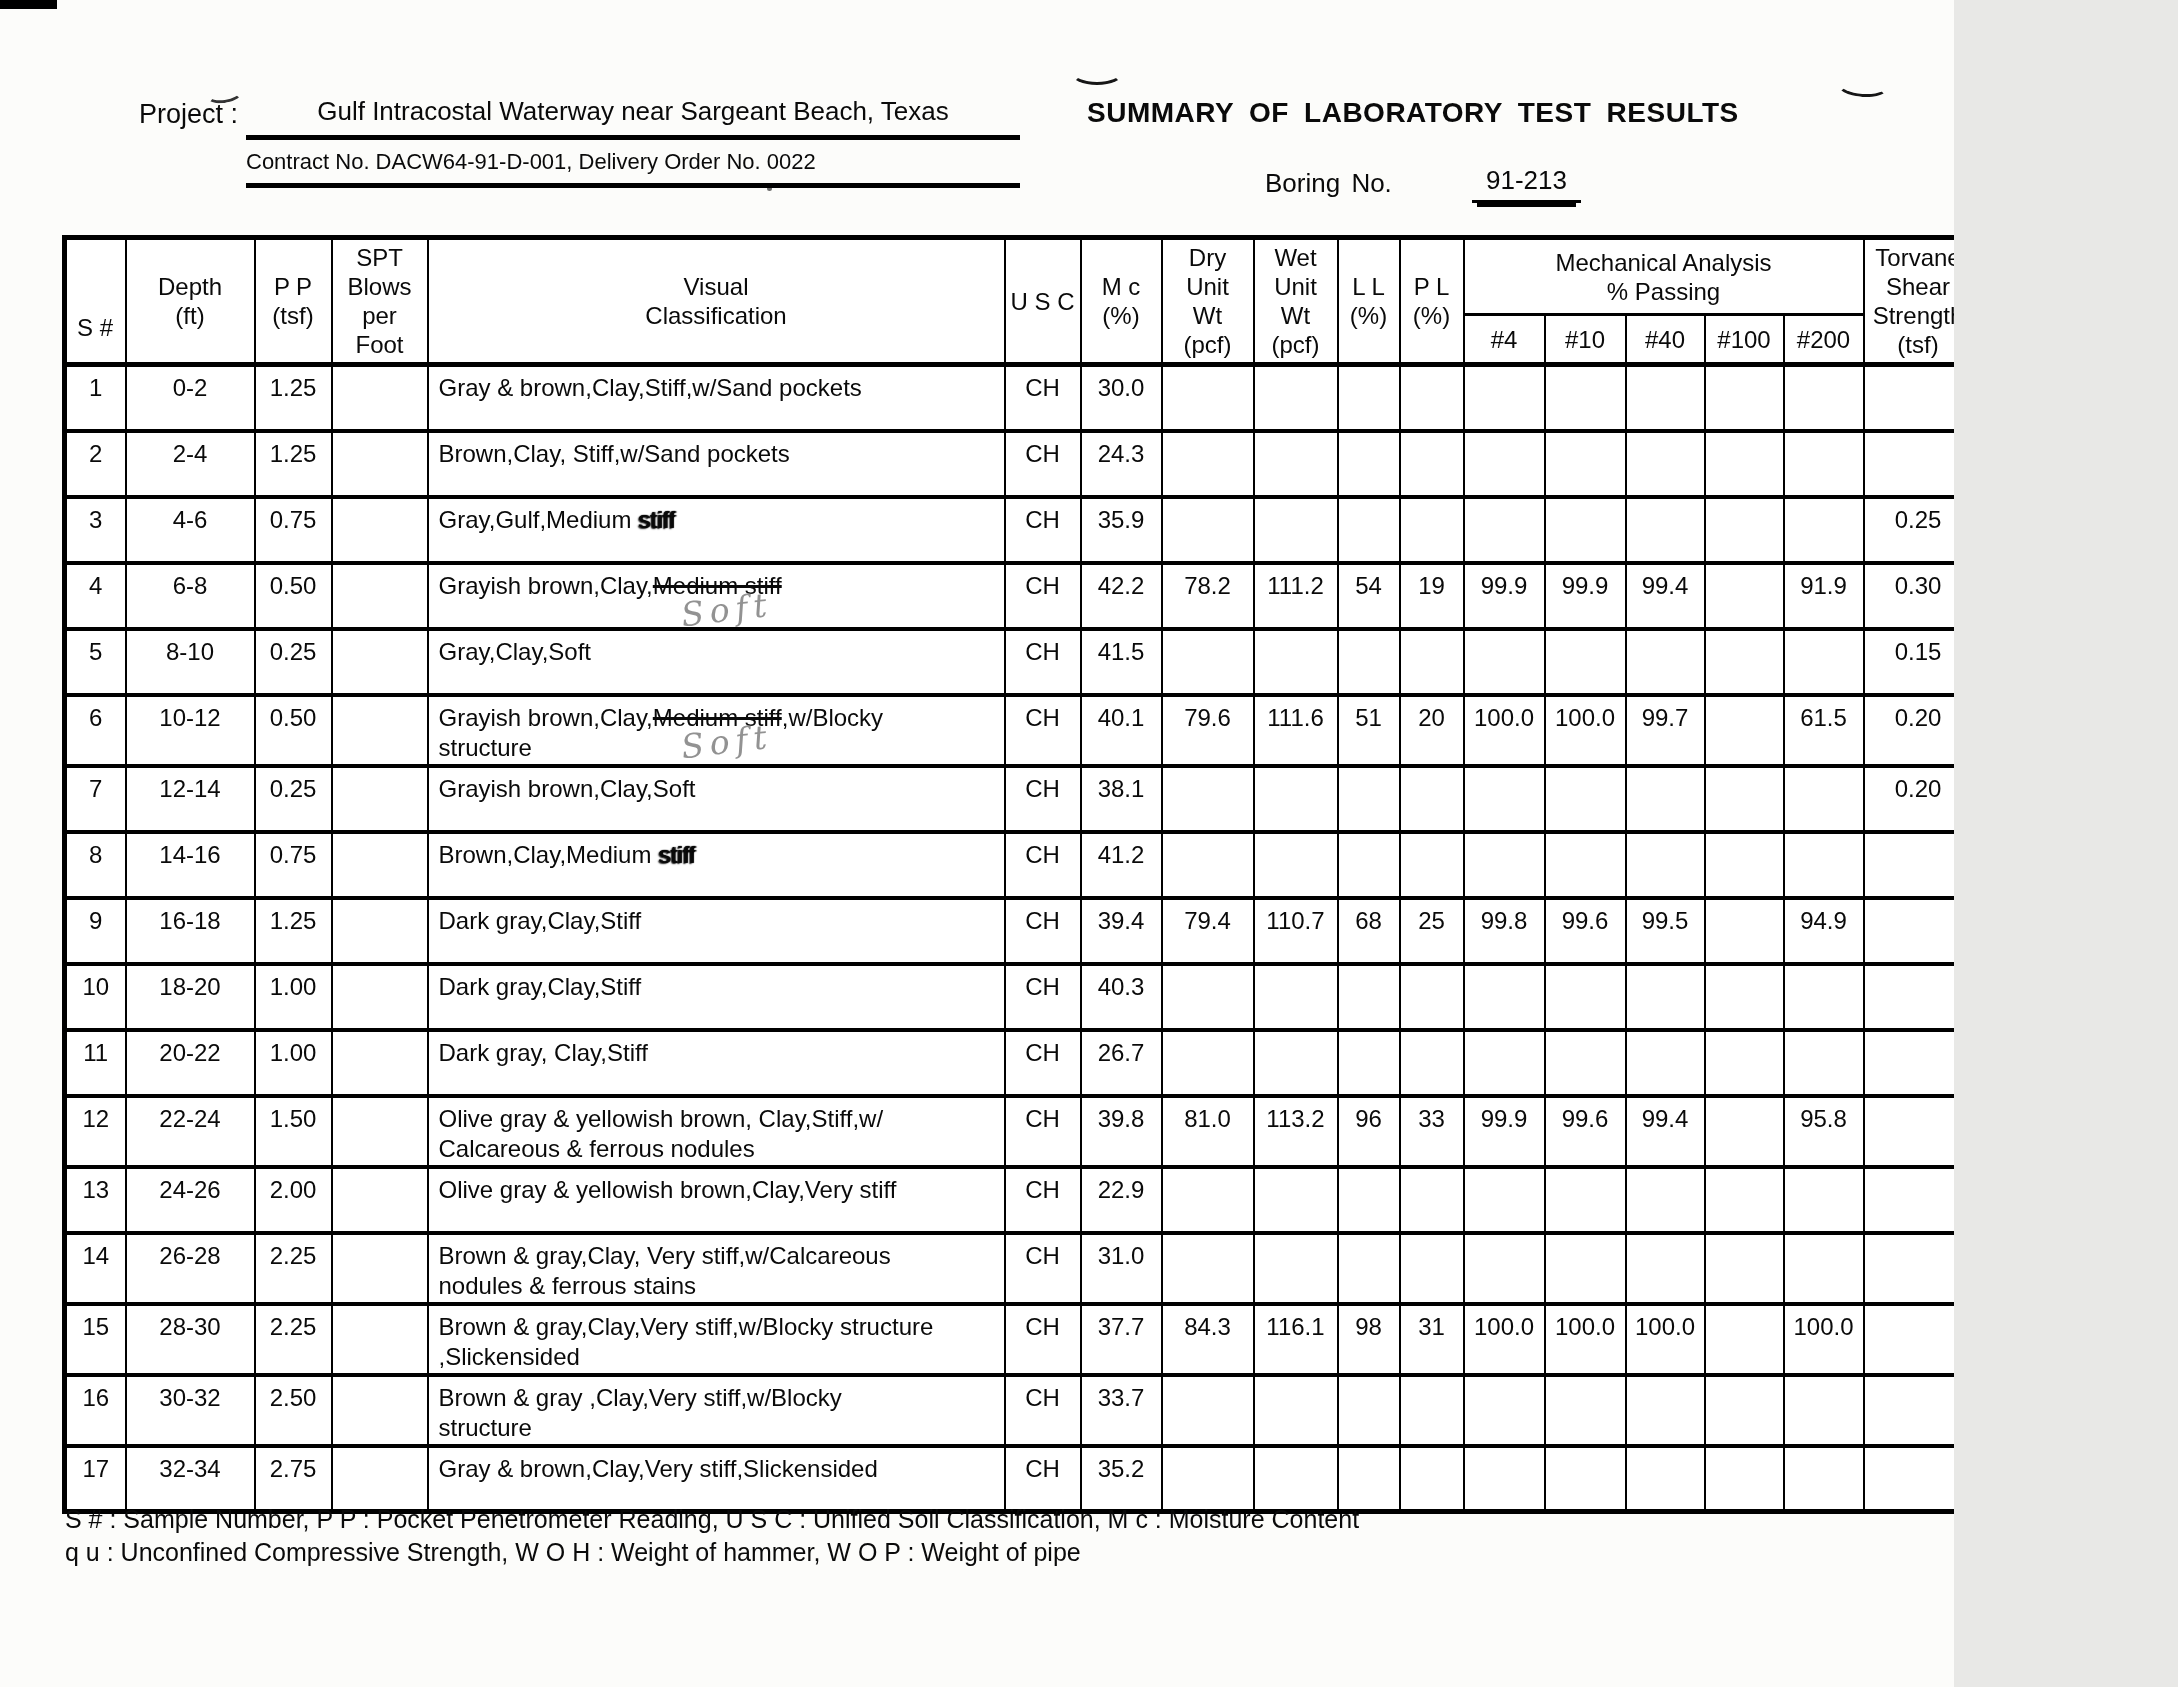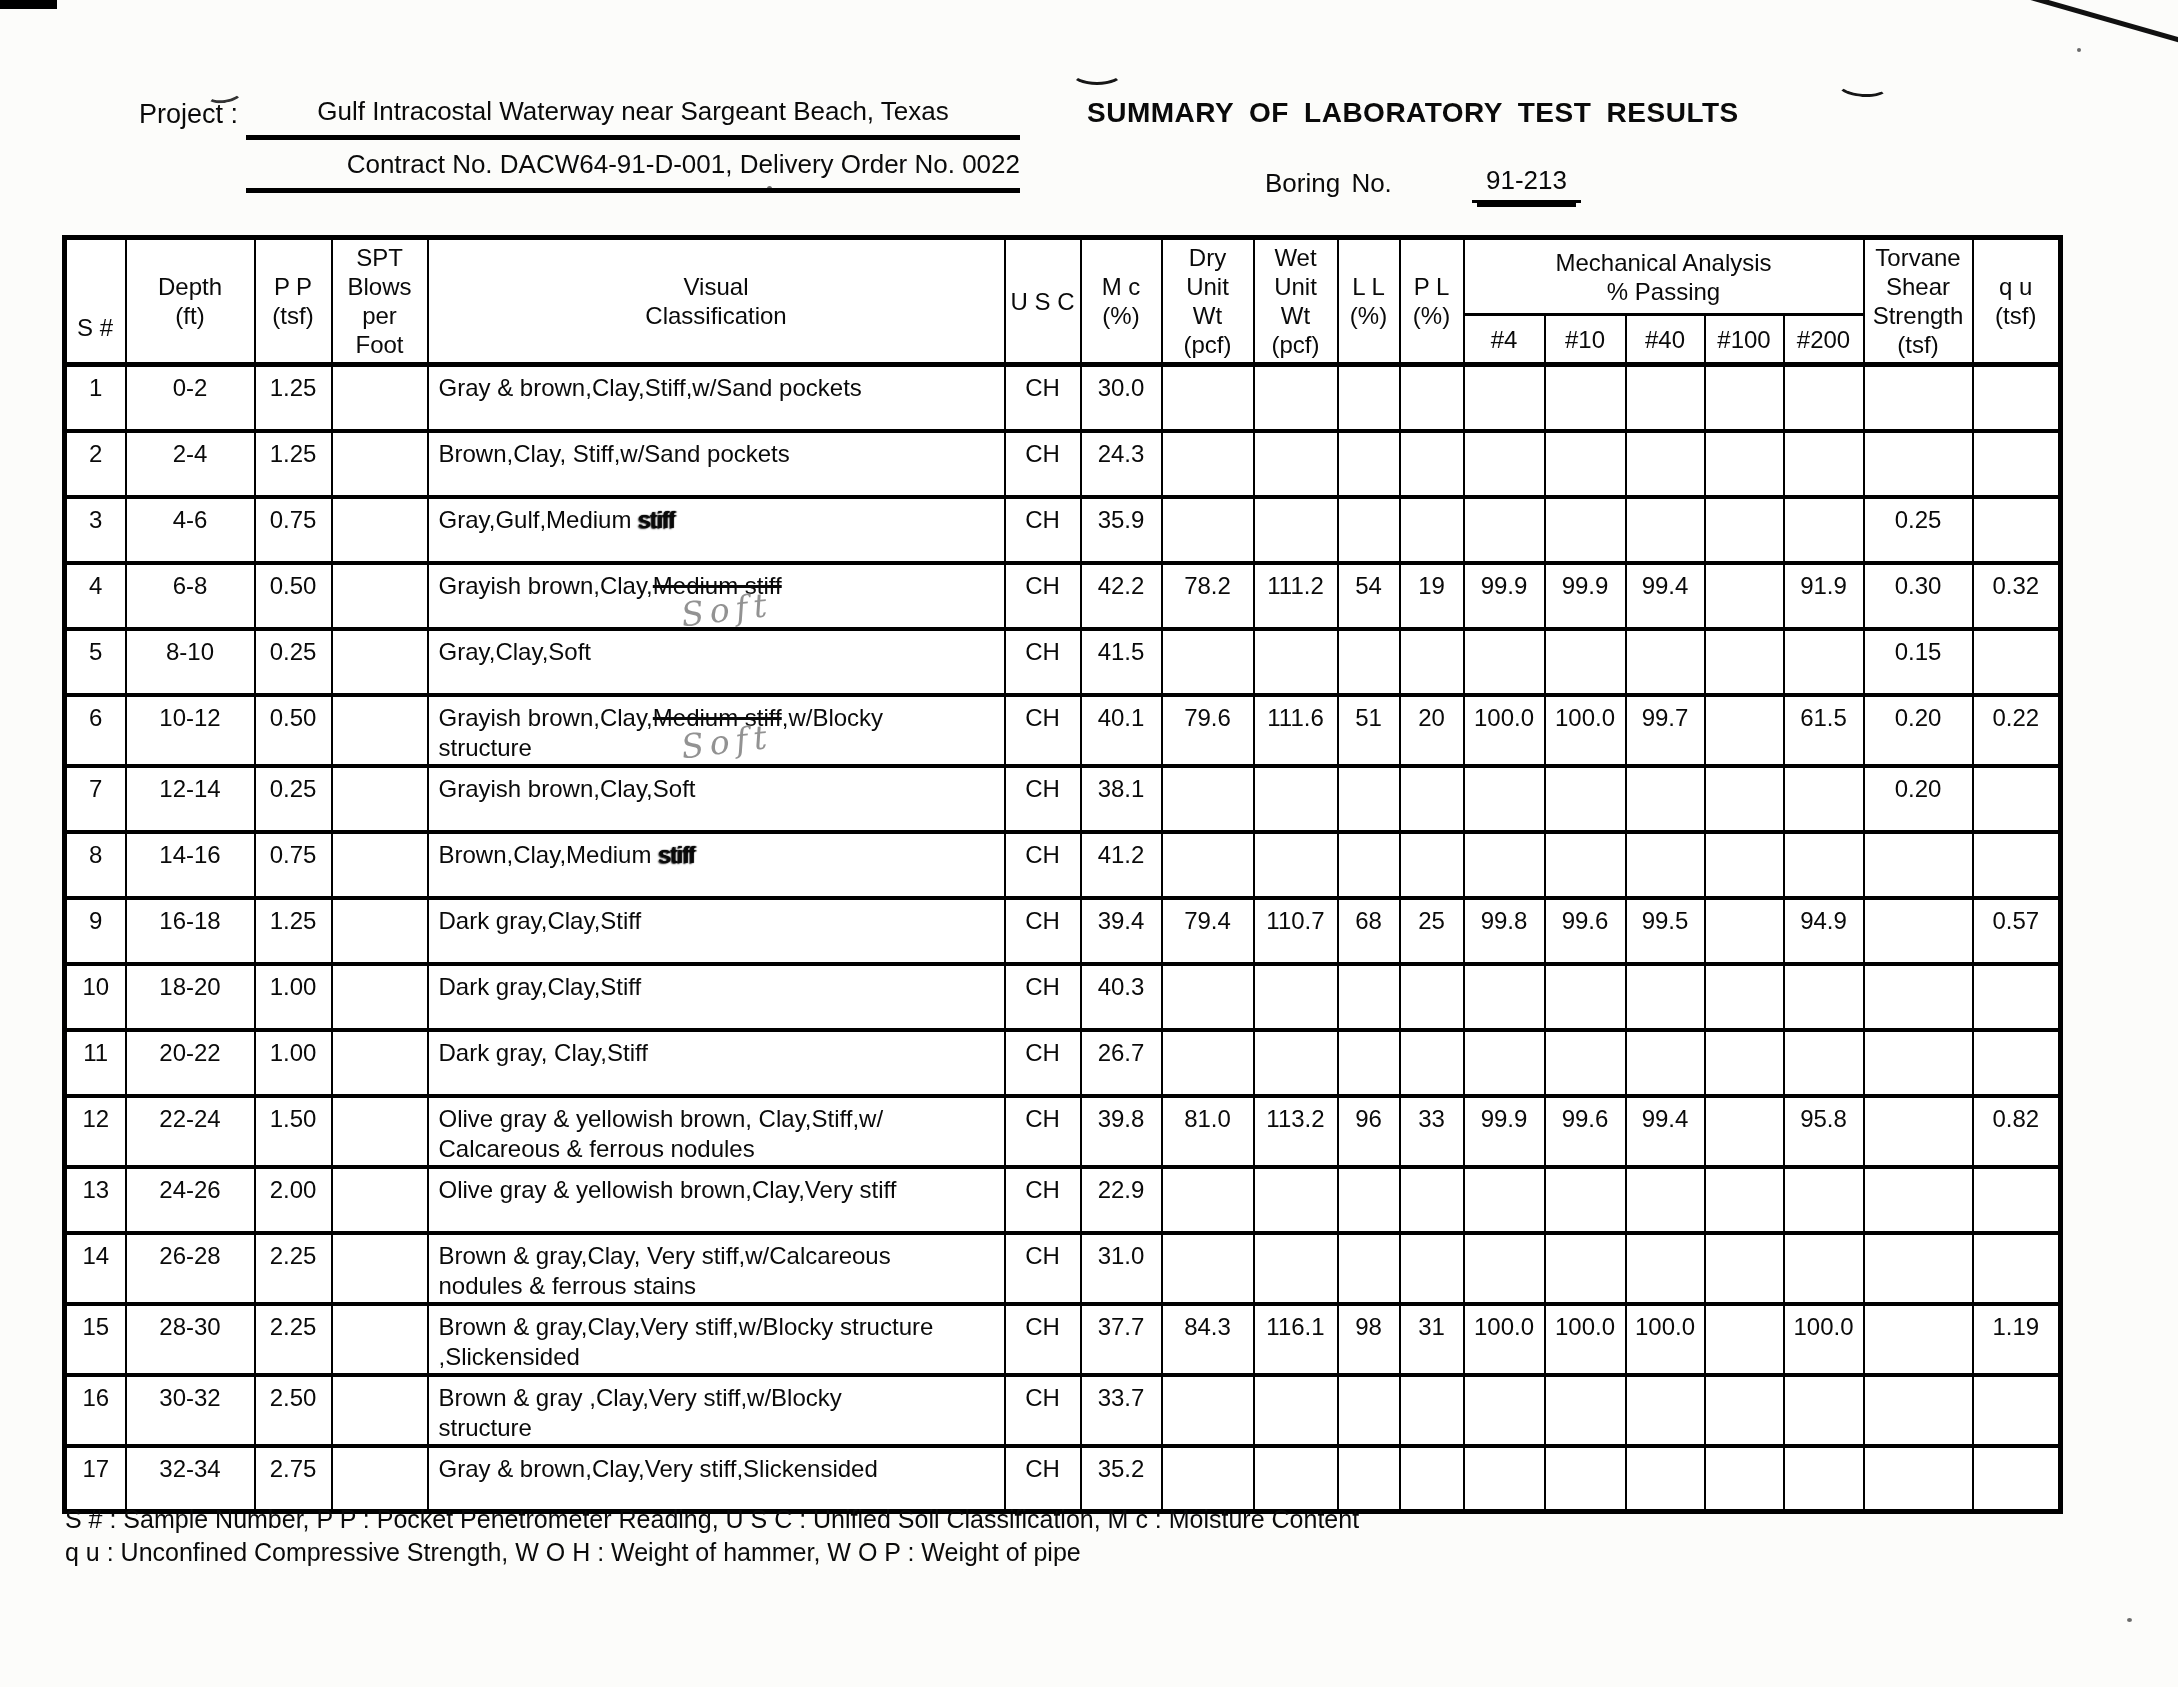--- a/index.html
+++ b/index.html
@@ -1,29 +1,29 @@
 <!DOCTYPE html>
 <html><head>
 <meta charset="utf-8">
 <style>
   html,body { margin:0; padding:0; background:#e8e8e6; }
   .page {
-    position:relative; width:2178px; height:1687px;
+    position:relative; width:1954px; height:1687px;
     background:#fcfcfa; overflow:hidden;
     font-family:"Liberation Sans", sans-serif; color:#0a0a0a;
   }
   
   .project-label { position:absolute; left:139px; top:99px; font-size:27px; }
   .project-name {
     position:absolute; left:246px; top:96px; width:774px; text-align:center;
     font-size:26px; border-bottom:5px solid #000; padding-bottom:8px;
   }
   .contract-line {
-    position:absolute; left:246px; top:149px; width:774px; text-align:right;
-    font-size:26px; border-bottom:5px solid #000; padding-bottom:8px;
+    position:absolute; left:246px; top:149px; width:774px; text-align:left;
+    font-size:22px; border-bottom:5px solid #000; padding-bottom:8px;
   }
   .doc-title {
     position:absolute; left:1087px; top:97px; font-size:28px; font-weight:bold;
     letter-spacing:0.5px; word-spacing:7px;
   }
   .boring-label { position:absolute; left:1241px; top:168px; font-size:26px; word-spacing:4px;margin-left:24px; }
   .boring-value {
     position:absolute; left:1472px; top:165px; width:109px; text-align:center;
     font-size:26px; border-bottom:3px solid #000; padding-bottom:4px;
     box-shadow:0 9px 0 -5px #000;

